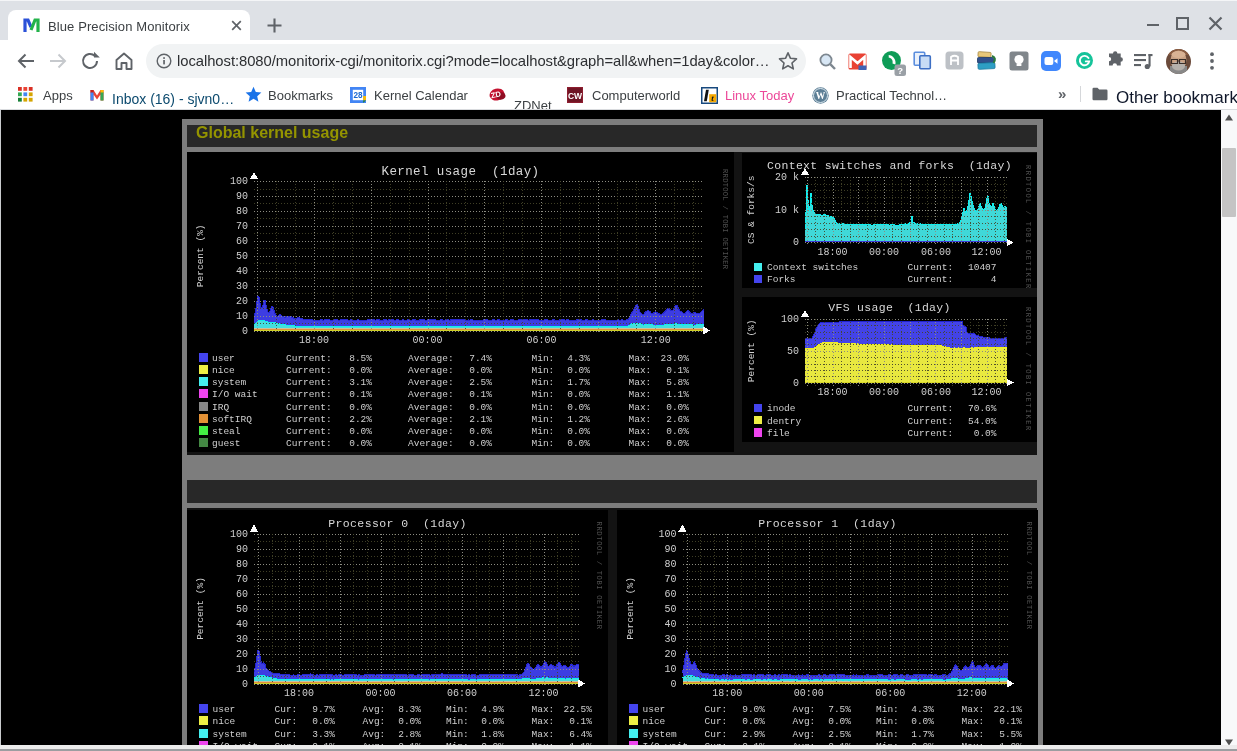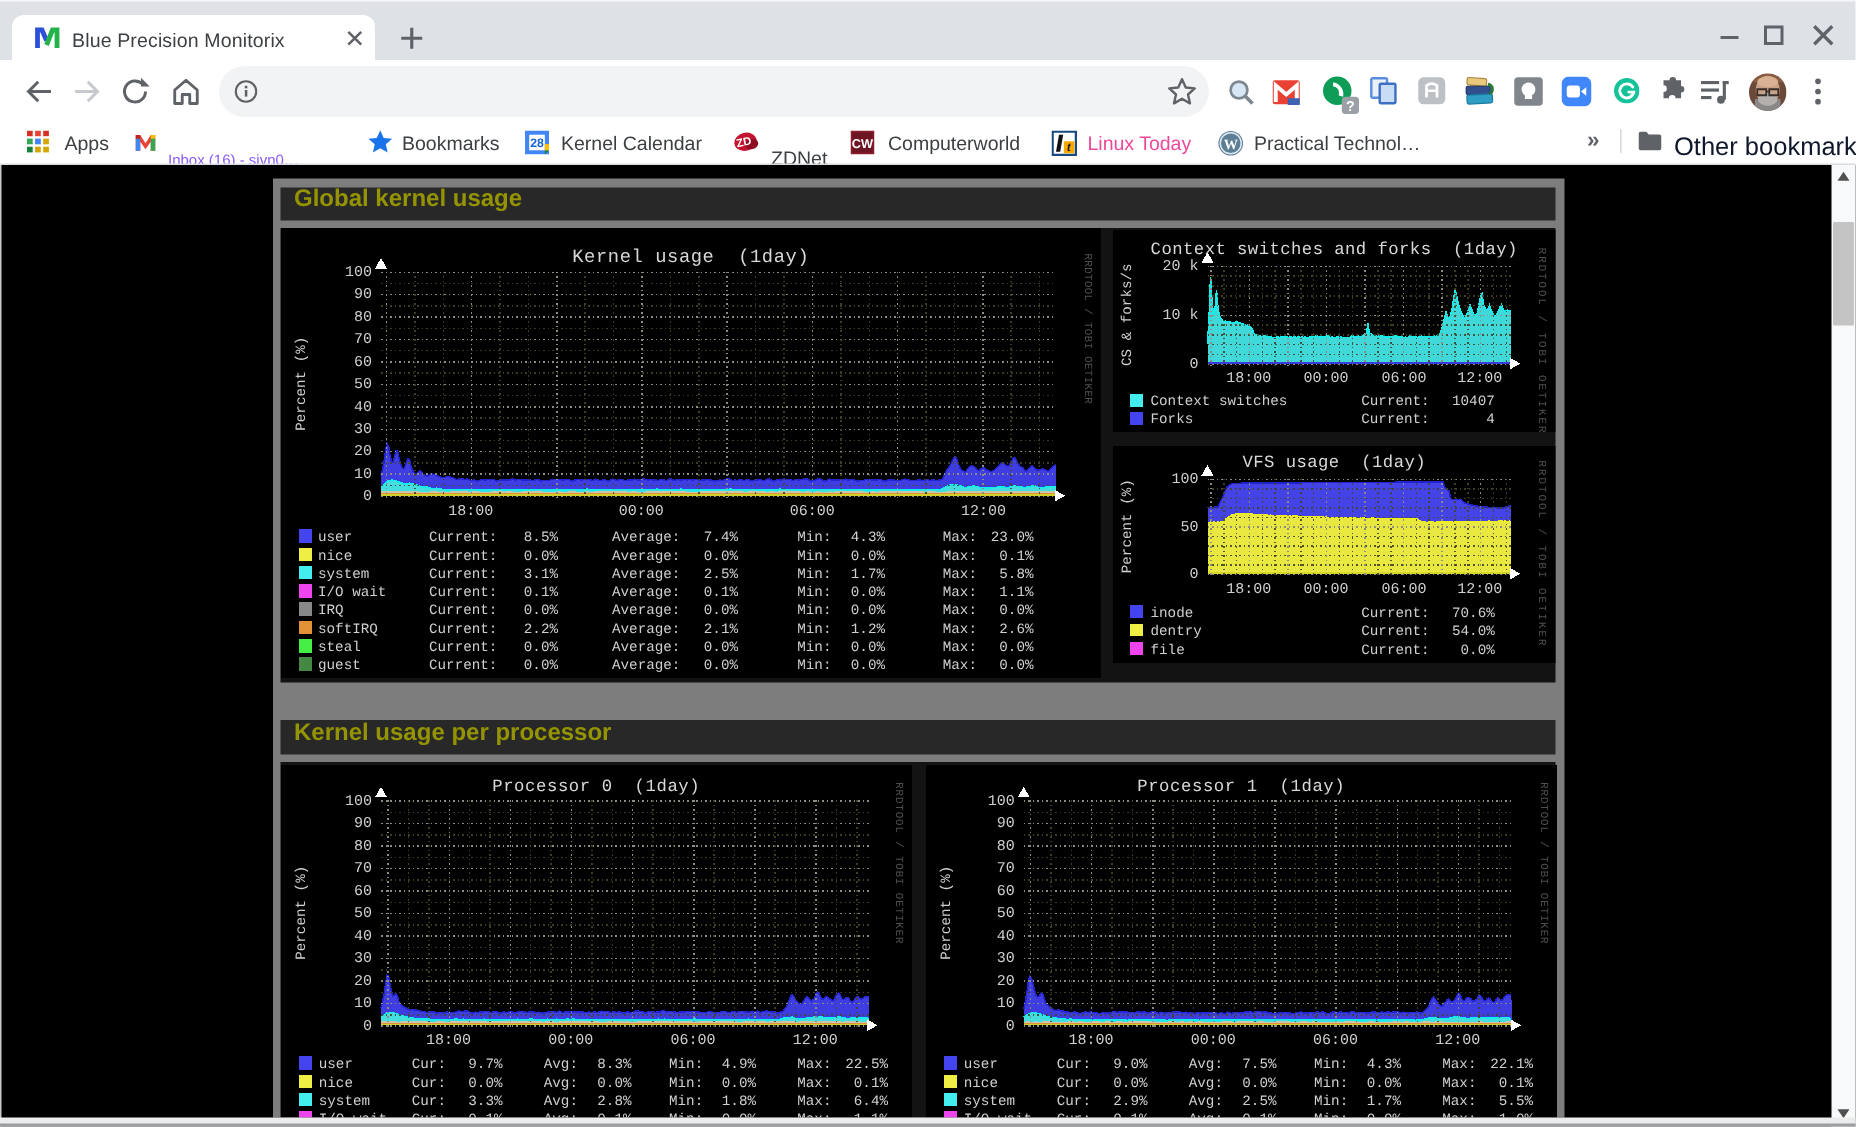--- a/index.html
+++ b/index.html
@@ -40,20 +40,21 @@
     </svg>
     <svg class="abs" style="left:113px;top:50px" width="22" height="22" viewBox="0 0 22 22">
 <path d="M3.5 10 L11 3.5 L18.5 10 L18.5 19 L13.5 19 L13.5 13 L8.5 13 L8.5 19 L3.5 19 Z" stroke="#5f6368" stroke-width="1.9" fill="none" stroke-linejoin="round"></path>
     </svg>
     <div class="abs" style="left:146px;top:44px;width:660px;height:34px;background:#f1f3f4;border-radius:17px"></div>
     <svg class="abs" style="left:156px;top:53px" width="16" height="16" viewBox="0 0 16 16">
 <circle cx="8" cy="8" r="6.8" stroke="#5f6368" stroke-width="1.4" fill="none"></circle>
 <rect x="7.2" y="7" width="1.7" height="4.4" fill="#5f6368"></rect>
 <rect x="7.2" y="4.2" width="1.7" height="1.7" fill="#5f6368"></rect>
     </svg>
+    <div class="abs" style="left:177px;top:53px;font-size:14.8px;color:#2c2e31;letter-spacing:-0.05px;white-space:nowrap">localhost:8080/monitorix-cgi/monitorix.cgi?mode=localhost&amp;graph=all&amp;when=1day&amp;color…</div>
     <svg class="abs" style="left:778px;top:51px" width="20" height="20" viewBox="0 0 20 20">
 <path d="M10 1.8 L12.5 7.3 L18.5 7.9 L14 12 L15.3 17.9 L10 14.8 L4.7 17.9 L6 12 L1.5 7.9 L7.5 7.3 Z" stroke="#5f6368" stroke-width="1.6" fill="none" stroke-linejoin="round"></path>
     </svg>
     <svg class="abs" style="left:818px;top:52px" width="19" height="19" viewBox="0 0 19 19">
 <circle cx="8" cy="8" r="5.6" fill="#d8e7f5" stroke="#7d8790" stroke-width="1.8"></circle>
 <line x1="12.2" y1="12.2" x2="17" y2="17" stroke="#7d8790" stroke-width="2.4"></line>
     </svg>
     <svg class="abs" style="left:848px;top:52px" width="19" height="19" viewBox="0 0 19 19">
 <rect x="0.5" y="1.5" width="18" height="16" rx="1.5" fill="#e94234"></rect>
 <path d="M2.5 16 L2.5 5 L9.5 11 L16.5 5 L16.5 16" stroke="#ffffff" stroke-width="2.6" fill="none"></path>
@@ -139,21 +140,21 @@
       <rect x="10.8" y="10.8" width="3.8" height="3.8" fill="#d5a500"></rect>
     </svg>
     <div class="abs" style="left:43px;top:87.5px;font-size:13px;color:#3c4043;white-space:nowrap">Apps</div>
     <svg class="abs" style="left:89px;top:87px" width="16" height="15" viewBox="0 0 16 15">
 <path d="M1.5 13.5 L1.5 3 L4.5 3 L8 8.5 L11.5 3 L14.5 3 L14.5 13.5 L11.5 13.5 L11.5 7.5 L8 12.5 L4.5 7.5 L4.5 13.5 Z" fill="#ea4335"></path>
 <rect x="1.5" y="5" width="3" height="8.5" fill="#4285f4"></rect>
 <rect x="11.5" y="5" width="3" height="8.5" fill="#34a853"></rect>
 <path d="M11.5 3 L14.5 3 L14.5 5.5 L11.5 5.5 Z" fill="#fbbc04"></path>
 <path d="M1.5 3 L4.5 3 L4.5 5.5 L1.5 5.5 Z" fill="#c5221f"></path>
     </svg>
-    <div class="abs" style="left:112px;top:102px;font-size:10px;color:#8b5cf6;white-space:nowrap">Inbox (16) - sjvn0…</div>
+    <div class="abs" style="left:112px;top:91px;font-size:14px;color:#0c4a6e;white-space:nowrap">Inbox (16) - sjvn0…</div>
     <svg class="abs" style="left:245px;top:86px" width="17" height="17" viewBox="0 0 17 17">
 <path d="M8.5 0.8 L10.8 6 L16.4 6.5 L12.2 10.2 L13.4 15.7 L8.5 12.8 L3.6 15.7 L4.8 10.2 L0.6 6.5 L6.2 6 Z" fill="#1a73e8"></path>
     </svg>
     <div class="abs" style="left:268px;top:87.5px;font-size:13px;color:#3c4043;white-space:nowrap">Bookmarks</div>
     <svg class="abs" style="left:350px;top:87px" width="16" height="16" viewBox="0 0 16 16">
 <rect x="0" y="0" width="16" height="16" fill="#4285f4"></rect>
 <rect x="2.8" y="2.8" width="10.4" height="10.4" fill="#ffffff"></rect>
 <text x="8" y="11" font-size="8.2" fill="#1967d2" text-anchor="middle" font-family="Liberation Sans" font-weight="bold">28</text>
 <path d="M13.2 13.2 L16 13.2 L13.2 16 Z" fill="#188038"></path>
 <rect x="13.2" y="9" width="2.8" height="4.2" fill="#fbbc04"></rect>
@@ -191,21 +192,20 @@
     </svg>
     <div class="abs" style="left:1116px;top:87.5px;font-size:17px;color:#0f172a;white-space:nowrap">Other bookmarks</div>
     <div class="abs" style="left:0;top:109px;width:1237px;height:1px;background:#d9dbde"></div>
     <div class="abs" style="left:0;top:110px;width:1237px;height:641px;background:#000000"></div>
     <div class="abs" style="left:0;top:110px;width:1px;height:641px;background:#c9cbce"></div>
     <div class="abs" style="left:182px;top:119px;width:861px;height:626px;background:#7d7d7d"></div>
     <div class="abs" style="left:187px;top:124.5px;width:850px;height:22px;background:#282828"></div>
     <div class="abs" style="left:196px;top:124px;font-size:16px;font-weight:bold;color:#949400">Global kernel usage</div>
     <div class="abs" style="left:187px;top:151.5px;width:850px;height:303.5px;background:#131313"></div>
     <div class="abs" style="left:187px;top:480px;width:850px;height:22.5px;background:#282828"></div>
-    <div class="abs" style="left:196px;top:479.5px;font-size:16px;font-weight:bold;color:#949400">Kernel usage per processor</div>
     <div class="abs" style="left:187px;top:507.5px;width:850px;height:237.5px;background:#131313"></div>
     <svg width="547" height="300" viewBox="0 0 547 300" style="position:absolute;left:187px;top:152px" shape-rendering="crispEdges">
       <rect width="547" height="300" fill="#000000"></rect>
       <polygon points="67,178.5 67,164.9 68,161.5 69,156.3 70,148.9 71,143.8 72,145.2 73,151.4 74,155.8 75,156 76,153 77,148.4 78,148.4 79,153.2 80,157.3 81,159.9 82,160.7 83,159 84,156 85,153.9 86,154.9 87,158.5 88,161.5 89,163.2 90,164.2 91,164 92,162.7 93,161.8 94,162.8 95,164.2 96,164.8 97,165.1 98,165.3 99,164.8 100,164.1 101,164 102,164.3 103,164.5 104,164.8 105,165.3 106,165.7 107,166.2 108,166.3 109,166.3 110,166 111,165.6 112,165.7 113,166 114,166.4 115,166.5 116,166.9 117,167.7 118,167.8 119,167.4 120,167.2 121,167.1 122,167.5 123,167.7 124,167.4 125,167.4 126,168 127,168.5 128,168.2 129,168 130,168.4 131,168.7 132,168.6 133,168.1 134,167.8 135,167.8 136,168.2 137,168.1 138,167.7 139,167.6 140,167.9 141,167.7 142,167.6 143,168.1 144,168.5 145,168.5 146,168.1 147,167.9 148,168 149,167.9 150,167.9 151,168 152,168 153,168 154,167.5 155,167.3 156,167.9 157,168.1 158,167.7 159,167.5 160,167.7 161,168 162,168.1 163,168 164,167.9 165,168 166,168 167,168.2 168,168.3 169,168.2 170,167.9 171,167.5 172,167.8 173,168.5 174,168.6 175,168.3 176,168.4 177,168.4 178,168.4 179,168.4 180,167.9 181,167.5 182,167.7 183,167.8 184,167.8 185,167.7 186,167.7 187,167.7 188,168.1 189,168.2 190,167.6 191,167.5 192,167.7 193,168.2 194,168.7 195,168.7 196,168.2 197,167.8 198,167.7 199,167.7 200,167.9 201,168.2 202,167.8 203,167.5 204,167.7 205,167.8 206,167.7 207,168 208,168.3 209,168 210,167.5 211,167.6 212,168.2 213,168.5 214,168.2 215,167.9 216,167.7 217,168.1 218,168.7 219,168.7 220,167.9 221,167.4 222,167.6 223,167.9 224,168.2 225,168 226,167.7 227,167.6 228,167.7 229,168.2 230,168.4 231,168.2 232,168.1 233,167.9 234,167.9 235,167.9 236,167.5 237,167.6 238,168.1 239,168.2 240,167.9 241,167.5 242,167.3 243,167.6 244,167.7 245,167.9 246,168 247,167.7 248,167.9 249,168 250,168 251,168.2 252,168.2 253,167.9 254,167.6 255,167.7 256,168.2 257,168.5 258,168 259,167.5 260,167.2 261,167.5 262,168.2 263,168.3 264,167.8 265,167.7 266,167.9 267,167.9 268,167.9 269,167.7 270,167.7 271,167.9 272,167.7 273,167.6 274,167.9 275,167.9 276,167.8 277,167.7 278,167.7 279,168.2 280,168.4 281,167.9 282,168.1 283,168.1 284,167.6 285,167.7 286,168.1 287,168.1 288,168.3 289,168.7 290,168.7 291,168.4 292,168.2 293,168.1 294,168.2 295,168.2 296,167.9 297,167.5 298,167.4 299,167.4 300,167.6 301,168.2 302,168.2 303,167.9 304,168.2 305,168.2 306,167.7 307,167.6 308,168.2 309,168.5 310,167.9 311,167.5 312,167.8 313,168.2 314,168.5 315,168.5 316,168.1 317,168.1 318,168.1 319,167.7 320,167.7 321,168.3 322,168.4 323,168.2 324,167.7 325,167.1 326,167.3 327,168 328,168.3 329,168.6 330,168.5 331,167.8 332,167.6 333,168 334,167.9 335,167.5 336,167.4 337,167.6 338,167.8 339,167.6 340,167.6 341,168.2 342,168.3 343,167.7 344,167.8 345,168.1 346,167.9 347,167.8 348,167.7 349,167.4 350,167.4 351,167.4 352,167.8 353,168.4 354,168.7 355,168.5 356,168.3 357,167.9 358,167.3 359,167.2 360,167.4 361,168 362,168.6 363,168.7 364,168.5 365,167.9 366,167.5 367,167.9 368,168.1 369,168.1 370,168.1 371,168.1 372,168.2 373,167.8 374,167.7 375,168.1 376,167.6 377,167.4 378,168 379,168.1 380,167.7 381,167.7 382,167.9 383,168.3 384,168.5 385,168.7 386,168.5 387,168.2 388,168.2 389,168.2 390,167.8 391,167.7 392,167.9 393,167.7 394,167.8 395,168.2 396,168 397,168 398,168 399,167.5 400,167.6 401,168.3 402,168.5 403,168.7 404,168.6 405,168 406,167.8 407,168.1 408,168 409,168 410,168.2 411,168.2 412,168.4 413,168.5 414,168 415,167.6 416,167.5 417,167.7 418,167.8 419,167.9 420,168.3 421,168.4 422,168.4 423,168.5 424,168.2 425,168.1 426,168.1 427,168.2 428,168.2 429,168.3 430,167.9 431,167.6 432,168 433,168.3 434,168 435,167.8 436,168 437,168.3 438,168.2 439,168 440,167.9 441,167.6 442,166.2 443,163.8 444,161.7 445,160.4 446,158.8 447,156.8 448,155 449,153.2 450,152.5 451,154.3 452,157.4 453,160.1 454,161.2 455,161.8 456,162.7 457,162.2 458,160.4 459,159.4 460,158.8 461,158.4 462,158.9 463,159.6 464,160.7 465,161.8 466,161.6 467,160.6 468,159.9 469,159.8 470,160.5 471,161.3 472,161.7 473,162.3 474,162.4 475,161.9 476,161.3 477,160.4 478,159.4 479,158.4 480,157 481,156.2 482,156.6 483,157.6 484,158.7 485,158.9 486,157.7 487,156 488,154.2 489,152.9 490,153.6 491,155.6 492,157.5 493,158.9 494,159.3 495,159.9 496,161.2 497,162 498,161.5 499,160.3 500,159.1 501,158.4 502,159.4 503,160.6 504,161.4 505,161.4 506,161 507,160.8 508,160.7 509,160.9 510,161.4 511,161.9 512,161.9 513,160.9 514,159.7 515,159.1 516,158.4 517,157.6 517,178.5" fill="#3d3de2"></polygon>
       <path d="M 67 164.9 L 68 161.5 L 69 156.3 L 70 148.9 L 71 143.8 L 72 145.2 L 73 151.4 L 74 155.8 L 75 156 L 76 153 L 77 148.4 L 78 148.4 L 79 153.2 L 80 157.3 L 81 159.9 L 82 160.7 L 83 159 L 84 156 L 85 153.9 L 86 154.9 L 87 158.5 L 88 161.5 L 89 163.2 L 90 164.2 L 91 164 L 92 162.7 L 93 161.8 L 94 162.8 L 95 164.2 L 96 164.8 L 97 165.1 L 98 165.3 L 99 164.8 L 100 164.1 L 101 164 L 102 164.3 L 103 164.5 L 104 164.8 L 105 165.3 L 106 165.7 L 107 166.2 L 108 166.3 L 109 166.3 L 110 166 L 111 165.6 L 112 165.7 L 113 166 L 114 166.4 L 115 166.5 L 116 166.9 L 117 167.7 L 118 167.8 L 119 167.4 L 120 167.2 L 121 167.1 L 122 167.5 L 123 167.7 L 124 167.4 L 125 167.4 L 126 168 L 127 168.5 L 128 168.2 L 129 168 L 130 168.4 L 131 168.7 L 132 168.6 L 133 168.1 L 134 167.8 L 135 167.8 L 136 168.2 L 137 168.1 L 138 167.7 L 139 167.6 L 140 167.9 L 141 167.7 L 142 167.6 L 143 168.1 L 144 168.5 L 145 168.5 L 146 168.1 L 147 167.9 L 148 168 L 149 167.9 L 150 167.9 L 151 168 L 152 168 L 153 168 L 154 167.5 L 155 167.3 L 156 167.9 L 157 168.1 L 158 167.7 L 159 167.5 L 160 167.7 L 161 168 L 162 168.1 L 163 168 L 164 167.9 L 165 168 L 166 168 L 167 168.2 L 168 168.3 L 169 168.2 L 170 167.9 L 171 167.5 L 172 167.8 L 173 168.5 L 174 168.6 L 175 168.3 L 176 168.4 L 177 168.4 L 178 168.4 L 179 168.4 L 180 167.9 L 181 167.5 L 182 167.7 L 183 167.8 L 184 167.8 L 185 167.7 L 186 167.7 L 187 167.7 L 188 168.1 L 189 168.2 L 190 167.6 L 191 167.5 L 192 167.7 L 193 168.2 L 194 168.7 L 195 168.7 L 196 168.2 L 197 167.8 L 198 167.7 L 199 167.7 L 200 167.9 L 201 168.2 L 202 167.8 L 203 167.5 L 204 167.7 L 205 167.8 L 206 167.7 L 207 168 L 208 168.3 L 209 168 L 210 167.5 L 211 167.6 L 212 168.2 L 213 168.5 L 214 168.2 L 215 167.9 L 216 167.7 L 217 168.1 L 218 168.7 L 219 168.7 L 220 167.9 L 221 167.4 L 222 167.6 L 223 167.9 L 224 168.2 L 225 168 L 226 167.7 L 227 167.6 L 228 167.7 L 229 168.2 L 230 168.4 L 231 168.2 L 232 168.1 L 233 167.9 L 234 167.9 L 235 167.9 L 236 167.5 L 237 167.6 L 238 168.1 L 239 168.2 L 240 167.9 L 241 167.5 L 242 167.3 L 243 167.6 L 244 167.7 L 245 167.9 L 246 168 L 247 167.7 L 248 167.9 L 249 168 L 250 168 L 251 168.2 L 252 168.2 L 253 167.9 L 254 167.6 L 255 167.7 L 256 168.2 L 257 168.5 L 258 168 L 259 167.5 L 260 167.2 L 261 167.5 L 262 168.2 L 263 168.3 L 264 167.8 L 265 167.7 L 266 167.9 L 267 167.9 L 268 167.9 L 269 167.7 L 270 167.7 L 271 167.9 L 272 167.7 L 273 167.6 L 274 167.9 L 275 167.9 L 276 167.8 L 277 167.7 L 278 167.7 L 279 168.2 L 280 168.4 L 281 167.9 L 282 168.1 L 283 168.1 L 284 167.6 L 285 167.7 L 286 168.1 L 287 168.1 L 288 168.3 L 289 168.7 L 290 168.7 L 291 168.4 L 292 168.2 L 293 168.1 L 294 168.2 L 295 168.2 L 296 167.9 L 297 167.5 L 298 167.4 L 299 167.4 L 300 167.6 L 301 168.2 L 302 168.2 L 303 167.9 L 304 168.2 L 305 168.2 L 306 167.7 L 307 167.6 L 308 168.2 L 309 168.5 L 310 167.9 L 311 167.5 L 312 167.8 L 313 168.2 L 314 168.5 L 315 168.5 L 316 168.1 L 317 168.1 L 318 168.1 L 319 167.7 L 320 167.7 L 321 168.3 L 322 168.4 L 323 168.2 L 324 167.7 L 325 167.1 L 326 167.3 L 327 168 L 328 168.3 L 329 168.6 L 330 168.5 L 331 167.8 L 332 167.6 L 333 168 L 334 167.9 L 335 167.5 L 336 167.4 L 337 167.6 L 338 167.8 L 339 167.6 L 340 167.6 L 341 168.2 L 342 168.3 L 343 167.7 L 344 167.8 L 345 168.1 L 346 167.9 L 347 167.8 L 348 167.7 L 349 167.4 L 350 167.4 L 351 167.4 L 352 167.8 L 353 168.4 L 354 168.7 L 355 168.5 L 356 168.3 L 357 167.9 L 358 167.3 L 359 167.2 L 360 167.4 L 361 168 L 362 168.6 L 363 168.7 L 364 168.5 L 365 167.9 L 366 167.5 L 367 167.9 L 368 168.1 L 369 168.1 L 370 168.1 L 371 168.1 L 372 168.2 L 373 167.8 L 374 167.7 L 375 168.1 L 376 167.6 L 377 167.4 L 378 168 L 379 168.1 L 380 167.7 L 381 167.7 L 382 167.9 L 383 168.3 L 384 168.5 L 385 168.7 L 386 168.5 L 387 168.2 L 388 168.2 L 389 168.2 L 390 167.8 L 391 167.7 L 392 167.9 L 393 167.7 L 394 167.8 L 395 168.2 L 396 168 L 397 168 L 398 168 L 399 167.5 L 400 167.6 L 401 168.3 L 402 168.5 L 403 168.7 L 404 168.6 L 405 168 L 406 167.8 L 407 168.1 L 408 168 L 409 168 L 410 168.2 L 411 168.2 L 412 168.4 L 413 168.5 L 414 168 L 415 167.6 L 416 167.5 L 417 167.7 L 418 167.8 L 419 167.9 L 420 168.3 L 421 168.4 L 422 168.4 L 423 168.5 L 424 168.2 L 425 168.1 L 426 168.1 L 427 168.2 L 428 168.2 L 429 168.3 L 430 167.9 L 431 167.6 L 432 168 L 433 168.3 L 434 168 L 435 167.8 L 436 168 L 437 168.3 L 438 168.2 L 439 168 L 440 167.9 L 441 167.6 L 442 166.2 L 443 163.8 L 444 161.7 L 445 160.4 L 446 158.8 L 447 156.8 L 448 155 L 449 153.2 L 450 152.5 L 451 154.3 L 452 157.4 L 453 160.1 L 454 161.2 L 455 161.8 L 456 162.7 L 457 162.2 L 458 160.4 L 459 159.4 L 460 158.8 L 461 158.4 L 462 158.9 L 463 159.6 L 464 160.7 L 465 161.8 L 466 161.6 L 467 160.6 L 468 159.9 L 469 159.8 L 470 160.5 L 471 161.3 L 472 161.7 L 473 162.3 L 474 162.4 L 475 161.9 L 476 161.3 L 477 160.4 L 478 159.4 L 479 158.4 L 480 157 L 481 156.2 L 482 156.6 L 483 157.6 L 484 158.7 L 485 158.9 L 486 157.7 L 487 156 L 488 154.2 L 489 152.9 L 490 153.6 L 491 155.6 L 492 157.5 L 493 158.9 L 494 159.3 L 495 159.9 L 496 161.2 L 497 162 L 498 161.5 L 499 160.3 L 500 159.1 L 501 158.4 L 502 159.4 L 503 160.6 L 504 161.4 L 505 161.4 L 506 161 L 507 160.8 L 508 160.7 L 509 160.9 L 510 161.4 L 511 161.9 L 512 161.9 L 513 160.9 L 514 159.7 L 515 159.1 L 516 158.4 L 517 157.6" fill="none" stroke="#2525cf" stroke-width="1"></path>
       <polygon points="67,178.5 67,172.8 68,171.8 69,170.9 70,169.8 71,168.9 72,168.6 73,168.3 74,168 75,168.1 76,168.4 77,168.5 78,168.9 79,169.4 80,169.7 81,169.9 82,170.4 83,170.8 84,170.8 85,170.3 86,170.1 87,170.3 88,170.6 89,170.9 90,171.2 91,171.3 92,171.7 93,172.3 94,172.6 95,172.6 96,172.6 97,172.6 98,172.7 99,173.1 100,173.4 101,173.6 102,173.6 103,173.6 104,173.5 105,173.6 106,173.7 107,173.8 108,174.3 109,174.6 110,174.5 111,174.5 112,174.5 113,174.3 114,174.2 115,174.3 116,174.6 117,174.6 118,174.5 119,174.6 120,174.6 121,174.4 122,174.2 123,174.2 124,174.3 125,174.4 126,174.4 127,174.3 128,174.4 129,174.5 130,174.5 131,174.5 132,174.5 133,174.5 134,174.5 135,174.4 136,174.5 137,174.7 138,174.7 139,174.6 140,174.5 141,174.4 142,174.4 143,174.5 144,174.6 145,174.6 146,174.4 147,174.2 148,174.2 149,174.4 150,174.7 151,174.6 152,174.4 153,174.5 154,174.5 155,174.6 156,174.6 157,174.3 158,174.3 159,174.5 160,174.5 161,174.5 162,174.5 163,174.5 164,174.6 165,174.6 166,174.5 167,174.5 168,174.6 169,174.6 170,174.5 171,174.4 172,174.3 173,174.3 174,174.4 175,174.4 176,174.4 177,174.6 178,174.8 179,174.7 180,174.4 181,174.4 182,174.6 183,174.5 184,174.3 185,174.4 186,174.7 187,174.7 188,174.7 189,174.7 190,174.7 191,174.6 192,174.4 193,174.4 194,174.4 195,174.3 196,174.2 197,174.3 198,174.5 199,174.6 200,174.6 201,174.7 202,174.6 203,174.3 204,174.1 205,174.2 206,174.3 207,174.5 208,174.7 209,174.7 210,174.5 211,174.5 212,174.6 213,174.6 214,174.4 215,174.3 216,174.2 217,174.4 218,174.5 219,174.3 220,174.2 221,174.4 222,174.5 223,174.6 224,174.6 225,174.3 226,174.2 227,174.3 228,174.3 229,174.3 230,174.4 231,174.3 232,174.4 233,174.6 234,174.8 235,174.6 236,174.4 237,174.4 238,174.4 239,174.3 240,174.4 241,174.6 242,174.5 243,174.4 244,174.4 245,174.3 246,174.3 247,174.4 248,174.5 249,174.4 250,174.2 251,174.1 252,174.2 253,174.4 254,174.5 255,174.4 256,174.4 257,174.4 258,174.5 259,174.4 260,174.4 261,174.5 262,174.6 263,174.7 264,174.8 265,174.6 266,174.2 267,174.1 268,174.3 269,174.5 270,174.4 271,174.3 272,174.4 273,174.4 274,174.4 275,174.7 276,174.7 277,174.6 278,174.6 279,174.6 280,174.5 281,174.6 282,174.6 283,174.5 284,174.5 285,174.5 286,174.5 287,174.6 288,174.6 289,174.5 290,174.3 291,174.3 292,174.5 293,174.5 294,174.4 295,174.3 296,174.2 297,174.3 298,174.3 299,174.2 300,174.1 301,174.2 302,174.4 303,174.5 304,174.3 305,174.3 306,174.3 307,174.4 308,174.4 309,174.3 310,174.5 311,174.6 312,174.4 313,174.2 314,174.2 315,174.3 316,174.4 317,174.5 318,174.5 319,174.7 320,174.7 321,174.6 322,174.5 323,174.6 324,174.6 325,174.5 326,174.5 327,174.6 328,174.6 329,174.6 330,174.7 331,174.6 332,174.3 333,174.1 334,174.2 335,174.3 336,174.3 337,174.4 338,174.4 339,174.4 340,174.3 341,174.3 342,174.5 343,174.5 344,174.5 345,174.4 346,174.4 347,174.6 348,174.7 349,174.6 350,174.7 351,174.6 352,174.3 353,174.2 354,174.5 355,174.5 356,174.5 357,174.7 358,174.7 359,174.4 360,174.4 361,174.4 362,174.2 363,174.2 364,174.4 365,174.6 366,174.5 367,174.2 368,174.3 369,174.4 370,174.4 371,174.4 372,174.6 373,174.5 374,174.2 375,174.2 376,174.4 377,174.5 378,174.5 379,174.4 380,174.6 381,174.7 382,174.5 383,174.4 384,174.2 385,174.2 386,174.4 387,174.5 388,174.3 389,174.2 390,174.5 391,174.7 392,174.7 393,174.5 394,174.5 395,174.6 396,174.7 397,174.6 398,174.4 399,174.3 400,174.4 401,174.3 402,174.2 403,174.4 404,174.6 405,174.5 406,174.3 407,174.3 408,174.5 409,174.5 410,174.5 411,174.3 412,174.4 413,174.4 414,174.5 415,174.6 416,174.6 417,174.6 418,174.5 419,174.5 420,174.6 421,174.6 422,174.4 423,174.6 424,174.6 425,174.5 426,174.5 427,174.2 428,174.3 429,174.6 430,174.5 431,174.4 432,174.4 433,174.3 434,174.4 435,174.6 436,174.5 437,174.4 438,174.4 439,174.3 440,174.2 441,173.9 442,173.4 443,172.8 444,172.3 445,171.8 446,171.5 447,171.4 448,171.3 449,171.2 450,171.2 451,171.4 452,171.7 453,171.9 454,172.1 455,172.7 456,173.1 457,173.1 458,172.8 459,172.4 460,172.2 461,172.2 462,172 463,172.1 464,172.2 465,172.5 466,172.9 467,173.4 468,173.5 469,173.4 470,173.4 471,173.4 472,173.3 473,173.3 474,173.3 475,173.1 476,173.1 477,173 478,172.8 479,172.8 480,172.7 481,172.6 482,172.7 483,172.9 484,172.9 485,173 486,172.8 487,172.3 488,171.8 489,171.5 490,171.7 491,172.2 492,172.4 493,172.4 494,172.6 495,172.9 496,173.1 497,172.9 498,172.7 499,172.4 500,172 501,172.1 502,172.1 503,172 504,172.3 505,172.8 506,173 507,173.1 508,173.3 509,173 510,172.7 511,172.7 512,172.6 513,172.4 514,172.4 515,172.6 516,172.6 517,172.3 517,178.5" fill="#44dede"></polygon>
       <path d="M 67 172.8 L 68 171.8 L 69 170.9 L 70 169.8 L 71 168.9 L 72 168.6 L 73 168.3 L 74 168 L 75 168.1 L 76 168.4 L 77 168.5 L 78 168.9 L 79 169.4 L 80 169.7 L 81 169.9 L 82 170.4 L 83 170.8 L 84 170.8 L 85 170.3 L 86 170.1 L 87 170.3 L 88 170.6 L 89 170.9 L 90 171.2 L 91 171.3 L 92 171.7 L 93 172.3 L 94 172.6 L 95 172.6 L 96 172.6 L 97 172.6 L 98 172.7 L 99 173.1 L 100 173.4 L 101 173.6 L 102 173.6 L 103 173.6 L 104 173.5 L 105 173.6 L 106 173.7 L 107 173.8 L 108 174.3 L 109 174.6 L 110 174.5 L 111 174.5 L 112 174.5 L 113 174.3 L 114 174.2 L 115 174.3 L 116 174.6 L 117 174.6 L 118 174.5 L 119 174.6 L 120 174.6 L 121 174.4 L 122 174.2 L 123 174.2 L 124 174.3 L 125 174.4 L 126 174.4 L 127 174.3 L 128 174.4 L 129 174.5 L 130 174.5 L 131 174.5 L 132 174.5 L 133 174.5 L 134 174.5 L 135 174.4 L 136 174.5 L 137 174.7 L 138 174.7 L 139 174.6 L 140 174.5 L 141 174.4 L 142 174.4 L 143 174.5 L 144 174.6 L 145 174.6 L 146 174.4 L 147 174.2 L 148 174.2 L 149 174.4 L 150 174.7 L 151 174.6 L 152 174.4 L 153 174.5 L 154 174.5 L 155 174.6 L 156 174.6 L 157 174.3 L 158 174.3 L 159 174.5 L 160 174.5 L 161 174.5 L 162 174.5 L 163 174.5 L 164 174.6 L 165 174.6 L 166 174.5 L 167 174.5 L 168 174.6 L 169 174.6 L 170 174.5 L 171 174.4 L 172 174.3 L 173 174.3 L 174 174.4 L 175 174.4 L 176 174.4 L 177 174.6 L 178 174.8 L 179 174.7 L 180 174.4 L 181 174.4 L 182 174.6 L 183 174.5 L 184 174.3 L 185 174.4 L 186 174.7 L 187 174.7 L 188 174.7 L 189 174.7 L 190 174.7 L 191 174.6 L 192 174.4 L 193 174.4 L 194 174.4 L 195 174.3 L 196 174.2 L 197 174.3 L 198 174.5 L 199 174.6 L 200 174.6 L 201 174.7 L 202 174.6 L 203 174.3 L 204 174.1 L 205 174.2 L 206 174.3 L 207 174.5 L 208 174.7 L 209 174.7 L 210 174.5 L 211 174.5 L 212 174.6 L 213 174.6 L 214 174.4 L 215 174.3 L 216 174.2 L 217 174.4 L 218 174.5 L 219 174.3 L 220 174.2 L 221 174.4 L 222 174.5 L 223 174.6 L 224 174.6 L 225 174.3 L 226 174.2 L 227 174.3 L 228 174.3 L 229 174.3 L 230 174.4 L 231 174.3 L 232 174.4 L 233 174.6 L 234 174.8 L 235 174.6 L 236 174.4 L 237 174.4 L 238 174.4 L 239 174.3 L 240 174.4 L 241 174.6 L 242 174.5 L 243 174.4 L 244 174.4 L 245 174.3 L 246 174.3 L 247 174.4 L 248 174.5 L 249 174.4 L 250 174.2 L 251 174.1 L 252 174.2 L 253 174.4 L 254 174.5 L 255 174.4 L 256 174.4 L 257 174.4 L 258 174.5 L 259 174.4 L 260 174.4 L 261 174.5 L 262 174.6 L 263 174.7 L 264 174.8 L 265 174.6 L 266 174.2 L 267 174.1 L 268 174.3 L 269 174.5 L 270 174.4 L 271 174.3 L 272 174.4 L 273 174.4 L 274 174.4 L 275 174.7 L 276 174.7 L 277 174.6 L 278 174.6 L 279 174.6 L 280 174.5 L 281 174.6 L 282 174.6 L 283 174.5 L 284 174.5 L 285 174.5 L 286 174.5 L 287 174.6 L 288 174.6 L 289 174.5 L 290 174.3 L 291 174.3 L 292 174.5 L 293 174.5 L 294 174.4 L 295 174.3 L 296 174.2 L 297 174.3 L 298 174.3 L 299 174.2 L 300 174.1 L 301 174.2 L 302 174.4 L 303 174.5 L 304 174.3 L 305 174.3 L 306 174.3 L 307 174.4 L 308 174.4 L 309 174.3 L 310 174.5 L 311 174.6 L 312 174.4 L 313 174.2 L 314 174.2 L 315 174.3 L 316 174.4 L 317 174.5 L 318 174.5 L 319 174.7 L 320 174.7 L 321 174.6 L 322 174.5 L 323 174.6 L 324 174.6 L 325 174.5 L 326 174.5 L 327 174.6 L 328 174.6 L 329 174.6 L 330 174.7 L 331 174.6 L 332 174.3 L 333 174.1 L 334 174.2 L 335 174.3 L 336 174.3 L 337 174.4 L 338 174.4 L 339 174.4 L 340 174.3 L 341 174.3 L 342 174.5 L 343 174.5 L 344 174.5 L 345 174.4 L 346 174.4 L 347 174.6 L 348 174.7 L 349 174.6 L 350 174.7 L 351 174.6 L 352 174.3 L 353 174.2 L 354 174.5 L 355 174.5 L 356 174.5 L 357 174.7 L 358 174.7 L 359 174.4 L 360 174.4 L 361 174.4 L 362 174.2 L 363 174.2 L 364 174.4 L 365 174.6 L 366 174.5 L 367 174.2 L 368 174.3 L 369 174.4 L 370 174.4 L 371 174.4 L 372 174.6 L 373 174.5 L 374 174.2 L 375 174.2 L 376 174.4 L 377 174.5 L 378 174.5 L 379 174.4 L 380 174.6 L 381 174.7 L 382 174.5 L 383 174.4 L 384 174.2 L 385 174.2 L 386 174.4 L 387 174.5 L 388 174.3 L 389 174.2 L 390 174.5 L 391 174.7 L 392 174.7 L 393 174.5 L 394 174.5 L 395 174.6 L 396 174.7 L 397 174.6 L 398 174.4 L 399 174.3 L 400 174.4 L 401 174.3 L 402 174.2 L 403 174.4 L 404 174.6 L 405 174.5 L 406 174.3 L 407 174.3 L 408 174.5 L 409 174.5 L 410 174.5 L 411 174.3 L 412 174.4 L 413 174.4 L 414 174.5 L 415 174.6 L 416 174.6 L 417 174.6 L 418 174.5 L 419 174.5 L 420 174.6 L 421 174.6 L 422 174.4 L 423 174.6 L 424 174.6 L 425 174.5 L 426 174.5 L 427 174.2 L 428 174.3 L 429 174.6 L 430 174.5 L 431 174.4 L 432 174.4 L 433 174.3 L 434 174.4 L 435 174.6 L 436 174.5 L 437 174.4 L 438 174.4 L 439 174.3 L 440 174.2 L 441 173.9 L 442 173.4 L 443 172.8 L 444 172.3 L 445 171.8 L 446 171.5 L 447 171.4 L 448 171.3 L 449 171.2 L 450 171.2 L 451 171.4 L 452 171.7 L 453 171.9 L 454 172.1 L 455 172.7 L 456 173.1 L 457 173.1 L 458 172.8 L 459 172.4 L 460 172.2 L 461 172.2 L 462 172 L 463 172.1 L 464 172.2 L 465 172.5 L 466 172.9 L 467 173.4 L 468 173.5 L 469 173.4 L 470 173.4 L 471 173.4 L 472 173.3 L 473 173.3 L 474 173.3 L 475 173.1 L 476 173.1 L 477 173 L 478 172.8 L 479 172.8 L 480 172.7 L 481 172.6 L 482 172.7 L 483 172.9 L 484 172.9 L 485 173 L 486 172.8 L 487 172.3 L 488 171.8 L 489 171.5 L 490 171.7 L 491 172.2 L 492 172.4 L 493 172.4 L 494 172.6 L 495 172.9 L 496 173.1 L 497 172.9 L 498 172.7 L 499 172.4 L 500 172 L 501 172.1 L 502 172.1 L 503 172 L 504 172.3 L 505 172.8 L 506 173 L 507 173.1 L 508 173.3 L 509 173 L 510 172.7 L 511 172.7 L 512 172.6 L 513 172.4 L 514 172.4 L 515 172.6 L 516 172.6 L 517 172.3" fill="none" stroke="#11eeee" stroke-width="1"></path>
       <polygon points="67,178.5 67,176 68,176.1 69,176.1 70,176.1 71,176.1 72,176.1 73,176.1 74,176.1 75,176.1 76,176.1 77,176.1 78,176.1 79,176.1 80,176.1 81,176.1 82,176.1 83,176.1 84,176 85,176 86,176 87,176.1 88,176.1 89,176.1 90,176.1 91,176.1 92,176.1 93,176.2 94,176.2 95,176.2 96,176.2 97,176.2 98,176.2 99,176.2 100,176.1 101,176.1 102,176 103,176 104,176 105,176.1 106,176.2 107,176.2 108,176.1 109,176.1 110,176.2 111,176.2 112,176.2 113,176.2 114,176.1 115,176.1 116,176.1 117,176.1 118,176.1 119,176.1 120,176.1 121,176 122,176 123,176 124,176.1 125,176.1 126,176.2 127,176.2 128,176.1 129,176.1 130,176.1 131,176.1 132,176.1 133,176.2 134,176.2 135,176.2 136,176.2 137,176.2 138,176.2 139,176.2 140,176.2 141,176.1 142,176.1 143,176.1 144,176.1 145,176.1 146,176.1 147,176.1 148,176.1 149,176.2 150,176.1 151,176.1 152,176.1 153,176.1 154,176.1 155,176.1 156,176.2 157,176.2 158,176.2 159,176.2 160,176.2 161,176.1 162,176 163,176 164,176 165,176 166,176 167,176 168,176.1 169,176 170,176 171,176 172,176 173,176.1 174,176.1 175,176.2 176,176.2 177,176.2 178,176.2 179,176.2 180,176.2 181,176.1 182,176.2 183,176.2 184,176.2 185,176.1 186,176.1 187,176.1 188,176.2 189,176.2 190,176.2 191,176.2 192,176.1 193,176.1 194,176.1 195,176.1 196,176.1 197,176.1 198,176.2 199,176.2 200,176.2 201,176.2 202,176.2 203,176.1 204,176.1 205,176.1 206,176.2 207,176.2 208,176.2 209,176.1 210,176.1 211,176.1 212,176.1 213,176.1 214,176.1 215,176.1 216,176.1 217,176 218,176 219,176 220,176 221,176 222,176 223,176.1 224,176.1 225,176.1 226,176.1 227,176 228,176 229,176 230,176.1 231,176.1 232,176.2 233,176.2 234,176.1 235,176.1 236,176.1 237,176.1 238,176.2 239,176.2 240,176.2 241,176.2 242,176.2 243,176.2 244,176.1 245,176.1 246,176.1 247,176.1 248,176.1 249,176 250,176 251,176 252,176 253,176.1 254,176.1 255,176.1 256,176.1 257,176 258,176 259,176 260,176 261,176 262,176.1 263,176.1 264,176.1 265,176.1 266,176.1 267,176.1 268,176.1 269,176.1 270,176.1 271,176.2 272,176.2 273,176.2 274,176.2 275,176.2 276,176.2 277,176.2 278,176.2 279,176.2 280,176.1 281,176.1 282,176.1 283,176.1 284,176.1 285,176.1 286,176.1 287,176.1 288,176.1 289,176.1 290,176.1 291,176.1 292,176.1 293,176.1 294,176.1 295,176.1 296,176.1 297,176 298,176 299,176 300,176 301,176.1 302,176 303,176 304,176 305,176.1 306,176.1 307,176.1 308,176.1 309,176.2 310,176.2 311,176.2 312,176.1 313,176 314,176 315,176.1 316,176.1 317,176.1 318,176.1 319,176 320,176 321,176 322,176.1 323,176.1 324,176.2 325,176.2 326,176.1 327,176.1 328,176.1 329,176.1 330,176.2 331,176.2 332,176.1 333,176.1 334,176.1 335,176.1 336,176.1 337,176.1 338,176.1 339,176.1 340,176.1 341,176 342,176 343,176 344,176 345,176.1 346,176.1 347,176.1 348,176.2 349,176.2 350,176.1 351,176.1 352,176.1 353,176.2 354,176.2 355,176.2 356,176.2 357,176.1 358,176.1 359,176.1 360,176.2 361,176.2 362,176.2 363,176.2 364,176.2 365,176.2 366,176.1 367,176.1 368,176.2 369,176.2 370,176.1 371,176.1 372,176.1 373,176.1 374,176.1 375,176.1 376,176.1 377,176.1 378,176.1 379,176.1 380,176.1 381,176.1 382,176 383,176 384,176 385,176 386,176 387,176 388,176.1 389,176.2 390,176.2 391,176.2 392,176.2 393,176.2 394,176.1 395,176.1 396,176.1 397,176.2 398,176.2 399,176.1 400,176.1 401,176.1 402,176.1 403,176 404,176 405,176 406,176 407,176 408,176 409,176 410,176 411,176 412,176.1 413,176.1 414,176.1 415,176.1 416,176.1 417,176.1 418,176.1 419,176.1 420,176.1 421,176.1 422,176.1 423,176.1 424,176.1 425,176.1 426,176.1 427,176.1 428,176.1 429,176.1 430,176.2 431,176.1 432,176.1 433,176.1 434,176.1 435,176.1 436,176.1 437,176.2 438,176.2 439,176.2 440,176.2 441,176.2 442,176.2 443,176.2 444,176.1 445,176.1 446,176.1 447,176.1 448,176.1 449,176.1 450,176.1 451,176.1 452,176.1 453,176.1 454,176 455,176.1 456,176.1 457,176.1 458,176.1 459,176.1 460,176.1 461,176.1 462,176.1 463,176.1 464,176.1 465,176.1 466,176.1 467,176.1 468,176.1 469,176.1 470,176.1 471,176.1 472,176.1 473,176 474,176 475,176 476,176.1 477,176.1 478,176.1 479,176.1 480,176.1 481,176.1 482,176.1 483,176.1 484,176.1 485,176.1 486,176.1 487,176.1 488,176.1 489,176.1 490,176.1 491,176.1 492,176.1 493,176 494,176.1 495,176.1 496,176.1 497,176 498,176 499,176 500,176 501,176 502,176 503,176.1 504,176.1 505,176.1 506,176.1 507,176.1 508,176 509,176 510,176 511,176 512,176 513,176 514,176 515,176.1 516,176.1 517,176.1 517,178.5" fill="#E2913A"></polygon>
       <path d="M 67 176 L 68 176.1 L 69 176.1 L 70 176.1 L 71 176.1 L 72 176.1 L 73 176.1 L 74 176.1 L 75 176.1 L 76 176.1 L 77 176.1 L 78 176.1 L 79 176.1 L 80 176.1 L 81 176.1 L 82 176.1 L 83 176.1 L 84 176 L 85 176 L 86 176 L 87 176.1 L 88 176.1 L 89 176.1 L 90 176.1 L 91 176.1 L 92 176.1 L 93 176.2 L 94 176.2 L 95 176.2 L 96 176.2 L 97 176.2 L 98 176.2 L 99 176.2 L 100 176.1 L 101 176.1 L 102 176 L 103 176 L 104 176 L 105 176.1 L 106 176.2 L 107 176.2 L 108 176.1 L 109 176.1 L 110 176.2 L 111 176.2 L 112 176.2 L 113 176.2 L 114 176.1 L 115 176.1 L 116 176.1 L 117 176.1 L 118 176.1 L 119 176.1 L 120 176.1 L 121 176 L 122 176 L 123 176 L 124 176.1 L 125 176.1 L 126 176.2 L 127 176.2 L 128 176.1 L 129 176.1 L 130 176.1 L 131 176.1 L 132 176.1 L 133 176.2 L 134 176.2 L 135 176.2 L 136 176.2 L 137 176.2 L 138 176.2 L 139 176.2 L 140 176.2 L 141 176.1 L 142 176.1 L 143 176.1 L 144 176.1 L 145 176.1 L 146 176.1 L 147 176.1 L 148 176.1 L 149 176.2 L 150 176.1 L 151 176.1 L 152 176.1 L 153 176.1 L 154 176.1 L 155 176.1 L 156 176.2 L 157 176.2 L 158 176.2 L 159 176.2 L 160 176.2 L 161 176.1 L 162 176 L 163 176 L 164 176 L 165 176 L 166 176 L 167 176 L 168 176.1 L 169 176 L 170 176 L 171 176 L 172 176 L 173 176.1 L 174 176.1 L 175 176.2 L 176 176.2 L 177 176.2 L 178 176.2 L 179 176.2 L 180 176.2 L 181 176.1 L 182 176.2 L 183 176.2 L 184 176.2 L 185 176.1 L 186 176.1 L 187 176.1 L 188 176.2 L 189 176.2 L 190 176.2 L 191 176.2 L 192 176.1 L 193 176.1 L 194 176.1 L 195 176.1 L 196 176.1 L 197 176.1 L 198 176.2 L 199 176.2 L 200 176.2 L 201 176.2 L 202 176.2 L 203 176.1 L 204 176.1 L 205 176.1 L 206 176.2 L 207 176.2 L 208 176.2 L 209 176.1 L 210 176.1 L 211 176.1 L 212 176.1 L 213 176.1 L 214 176.1 L 215 176.1 L 216 176.1 L 217 176 L 218 176 L 219 176 L 220 176 L 221 176 L 222 176 L 223 176.1 L 224 176.1 L 225 176.1 L 226 176.1 L 227 176 L 228 176 L 229 176 L 230 176.1 L 231 176.1 L 232 176.2 L 233 176.2 L 234 176.1 L 235 176.1 L 236 176.1 L 237 176.1 L 238 176.2 L 239 176.2 L 240 176.2 L 241 176.2 L 242 176.2 L 243 176.2 L 244 176.1 L 245 176.1 L 246 176.1 L 247 176.1 L 248 176.1 L 249 176 L 250 176 L 251 176 L 252 176 L 253 176.1 L 254 176.1 L 255 176.1 L 256 176.1 L 257 176 L 258 176 L 259 176 L 260 176 L 261 176 L 262 176.1 L 263 176.1 L 264 176.1 L 265 176.1 L 266 176.1 L 267 176.1 L 268 176.1 L 269 176.1 L 270 176.1 L 271 176.2 L 272 176.2 L 273 176.2 L 274 176.2 L 275 176.2 L 276 176.2 L 277 176.2 L 278 176.2 L 279 176.2 L 280 176.1 L 281 176.1 L 282 176.1 L 283 176.1 L 284 176.1 L 285 176.1 L 286 176.1 L 287 176.1 L 288 176.1 L 289 176.1 L 290 176.1 L 291 176.1 L 292 176.1 L 293 176.1 L 294 176.1 L 295 176.1 L 296 176.1 L 297 176 L 298 176 L 299 176 L 300 176 L 301 176.1 L 302 176 L 303 176 L 304 176 L 305 176.1 L 306 176.1 L 307 176.1 L 308 176.1 L 309 176.2 L 310 176.2 L 311 176.2 L 312 176.1 L 313 176 L 314 176 L 315 176.1 L 316 176.1 L 317 176.1 L 318 176.1 L 319 176 L 320 176 L 321 176 L 322 176.1 L 323 176.1 L 324 176.2 L 325 176.2 L 326 176.1 L 327 176.1 L 328 176.1 L 329 176.1 L 330 176.2 L 331 176.2 L 332 176.1 L 333 176.1 L 334 176.1 L 335 176.1 L 336 176.1 L 337 176.1 L 338 176.1 L 339 176.1 L 340 176.1 L 341 176 L 342 176 L 343 176 L 344 176 L 345 176.1 L 346 176.1 L 347 176.1 L 348 176.2 L 349 176.2 L 350 176.1 L 351 176.1 L 352 176.1 L 353 176.2 L 354 176.2 L 355 176.2 L 356 176.2 L 357 176.1 L 358 176.1 L 359 176.1 L 360 176.2 L 361 176.2 L 362 176.2 L 363 176.2 L 364 176.2 L 365 176.2 L 366 176.1 L 367 176.1 L 368 176.2 L 369 176.2 L 370 176.1 L 371 176.1 L 372 176.1 L 373 176.1 L 374 176.1 L 375 176.1 L 376 176.1 L 377 176.1 L 378 176.1 L 379 176.1 L 380 176.1 L 381 176.1 L 382 176 L 383 176 L 384 176 L 385 176 L 386 176 L 387 176 L 388 176.1 L 389 176.2 L 390 176.2 L 391 176.2 L 392 176.2 L 393 176.2 L 394 176.1 L 395 176.1 L 396 176.1 L 397 176.2 L 398 176.2 L 399 176.1 L 400 176.1 L 401 176.1 L 402 176.1 L 403 176 L 404 176 L 405 176 L 406 176 L 407 176 L 408 176 L 409 176 L 410 176 L 411 176 L 412 176.1 L 413 176.1 L 414 176.1 L 415 176.1 L 416 176.1 L 417 176.1 L 418 176.1 L 419 176.1 L 420 176.1 L 421 176.1 L 422 176.1 L 423 176.1 L 424 176.1 L 425 176.1 L 426 176.1 L 427 176.1 L 428 176.1 L 429 176.1 L 430 176.2 L 431 176.1 L 432 176.1 L 433 176.1 L 434 176.1 L 435 176.1 L 436 176.1 L 437 176.2 L 438 176.2 L 439 176.2 L 440 176.2 L 441 176.2 L 442 176.2 L 443 176.2 L 444 176.1 L 445 176.1 L 446 176.1 L 447 176.1 L 448 176.1 L 449 176.1 L 450 176.1 L 451 176.1 L 452 176.1 L 453 176.1 L 454 176 L 455 176.1 L 456 176.1 L 457 176.1 L 458 176.1 L 459 176.1 L 460 176.1 L 461 176.1 L 462 176.1 L 463 176.1 L 464 176.1 L 465 176.1 L 466 176.1 L 467 176.1 L 468 176.1 L 469 176.1 L 470 176.1 L 471 176.1 L 472 176.1 L 473 176 L 474 176 L 475 176 L 476 176.1 L 477 176.1 L 478 176.1 L 479 176.1 L 480 176.1 L 481 176.1 L 482 176.1 L 483 176.1 L 484 176.1 L 485 176.1 L 486 176.1 L 487 176.1 L 488 176.1 L 489 176.1 L 490 176.1 L 491 176.1 L 492 176.1 L 493 176 L 494 176.1 L 495 176.1 L 496 176.1 L 497 176 L 498 176 L 499 176 L 500 176 L 501 176 L 502 176 L 503 176.1 L 504 176.1 L 505 176.1 L 506 176.1 L 507 176.1 L 508 176 L 509 176 L 510 176 L 511 176 L 512 176 L 513 176 L 514 176 L 515 176.1 L 516 176.1 L 517 176.1" fill="none" stroke="#c8c8a8" stroke-width="0.9"></path>
       <line x1="67" y1="178" x2="517" y2="178" stroke="#d0d028" stroke-width="1"></line>

